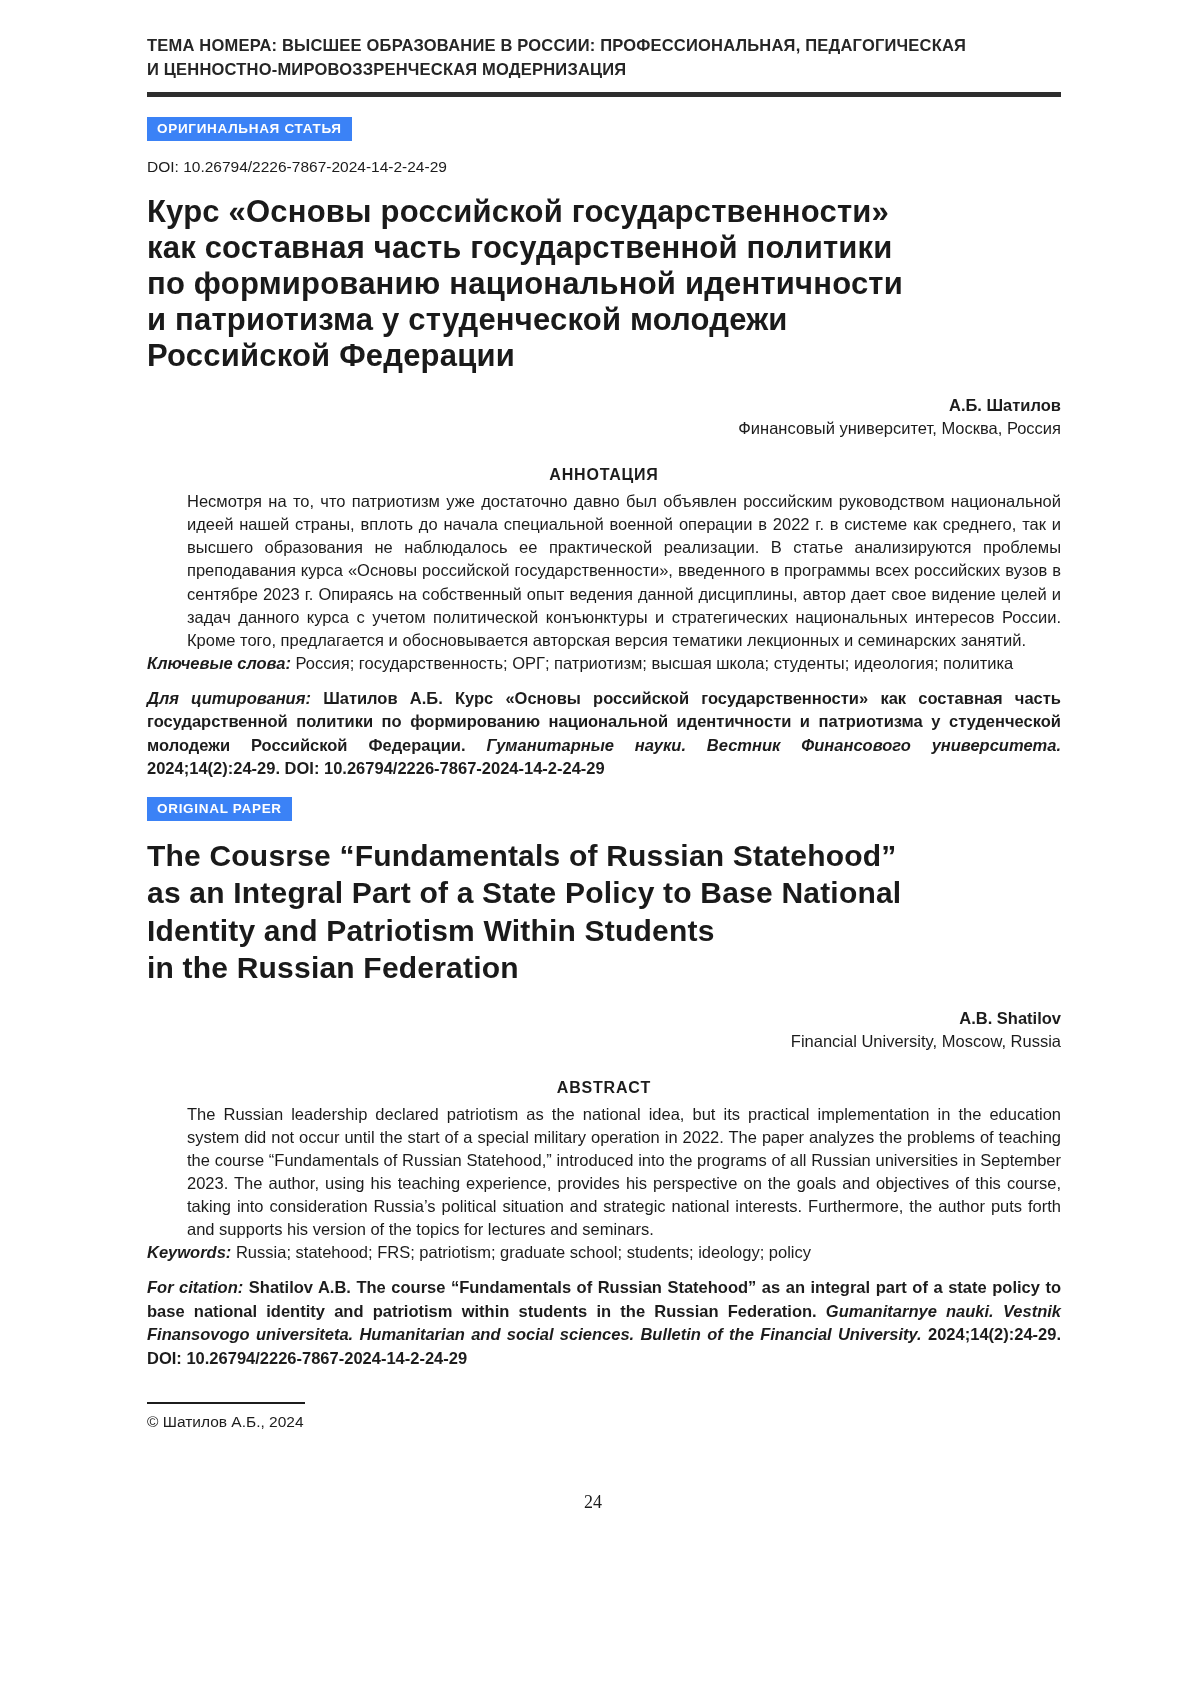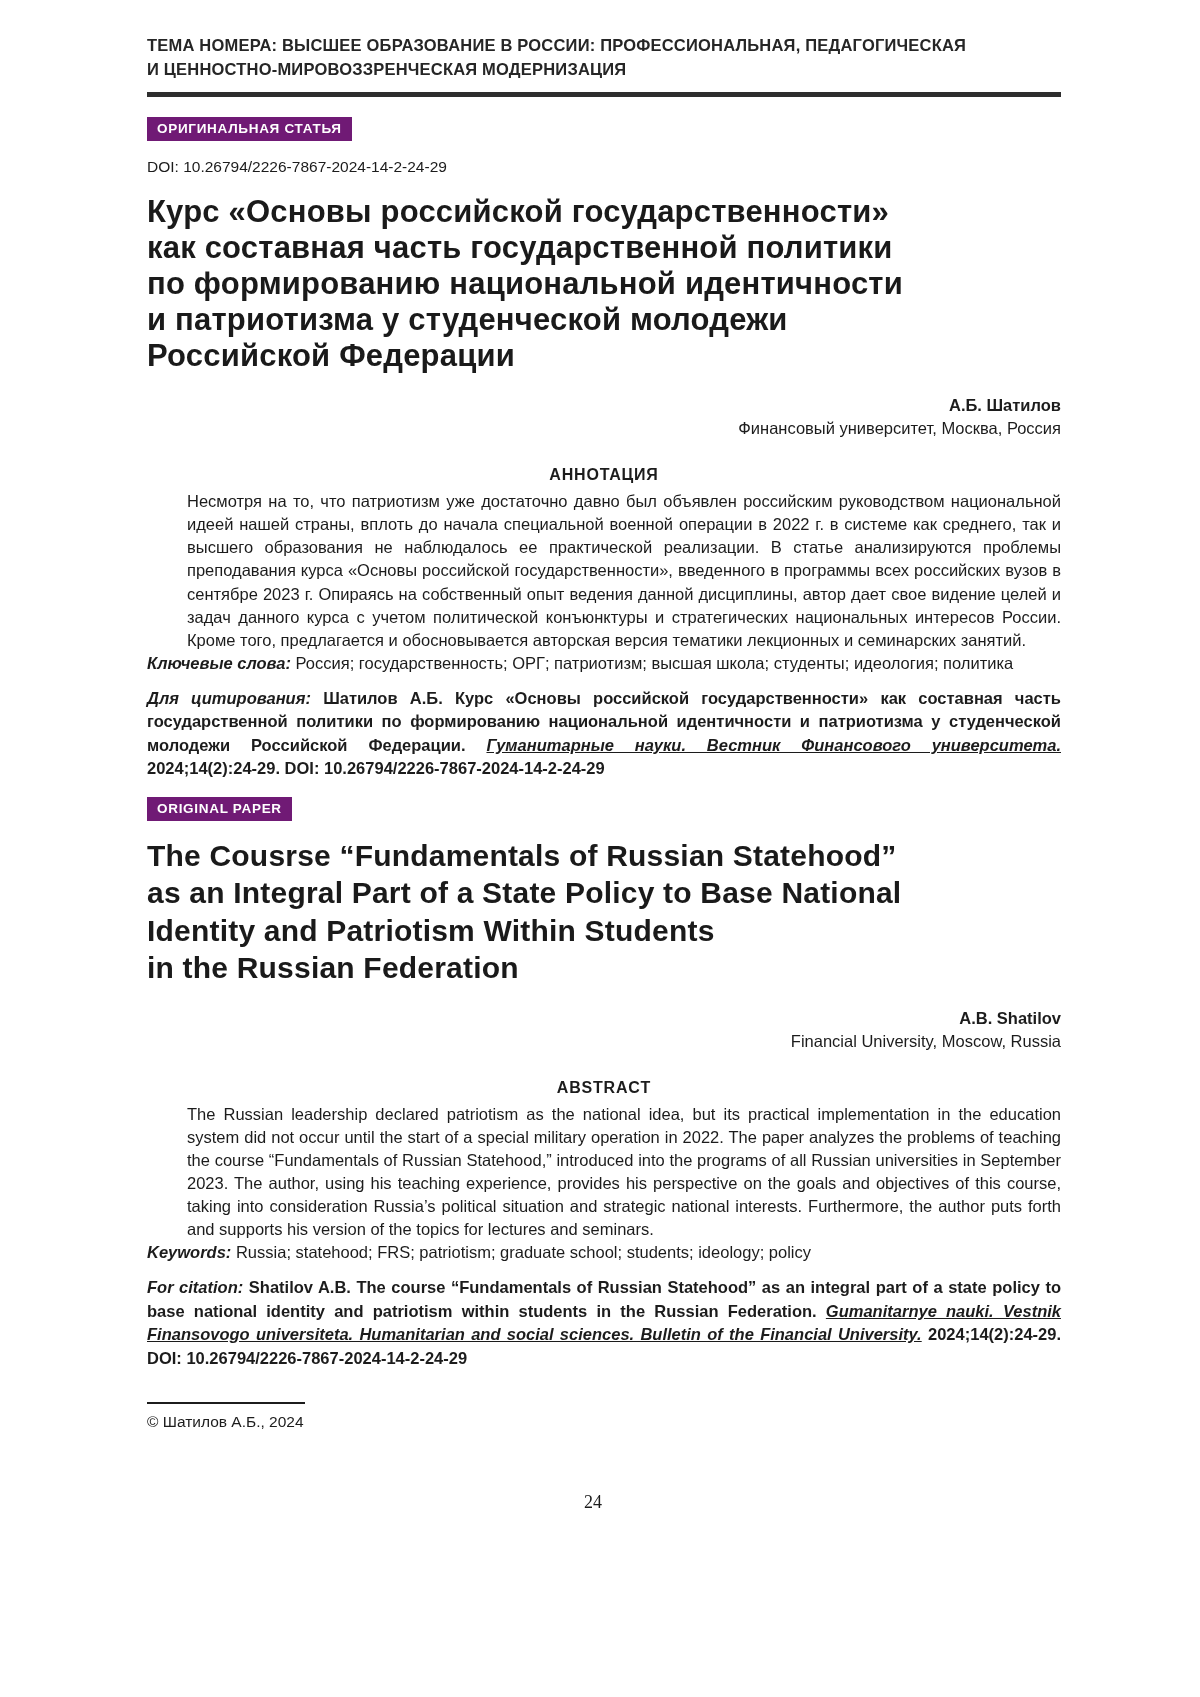--- a/index.html
+++ b/index.html
@@ -29,21 +29,21 @@
     margin-top: 10px;
     height: 5px;
     background: #2e2e2e;
   }
 
   
   .badge-row { margin-top: 20px; }
   .badge-row.en { margin-top: 16px; }
   .badge {
     display: inline-block;
-    background: #701a75;
+    background: #3b82f6;
     color: #ffffff;
     font-weight: 700;
     font-size: 13.5px;
     letter-spacing: 0.7px;
     padding: 4px 10px 5px 10px;
   }
 
   
   .meta {
     margin-top: 16px;
@@ -103,21 +103,21 @@
 
   
   .citation {
     margin-top: 12px;
     font-size: 16.5px;
     line-height: 1.42;
     text-align: justify;
     font-weight: 700;
   }
   .cite-label { font-style: italic; }
-  .cite-source { font-style: italic; text-decoration: underline; }
+  .cite-source { font-style: italic; }
 
   
   .footer {
     position: absolute;
     left: 105px;
     top: 1402px;
   }
   .footer-rule {
     width: 158px;
     height: 2px;

